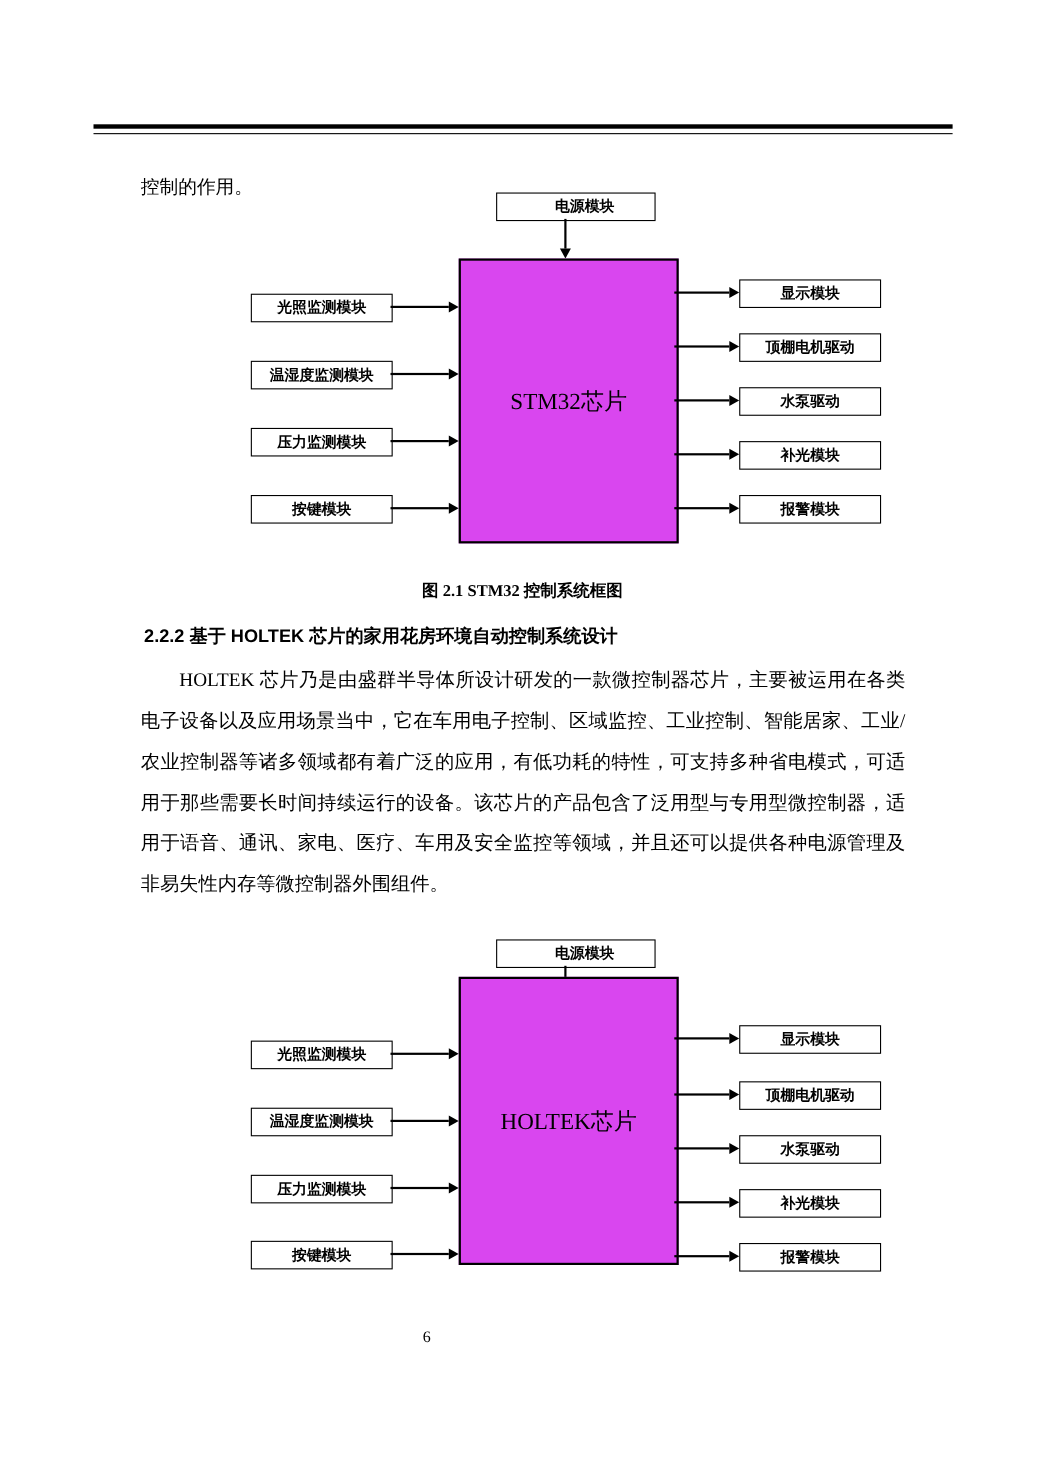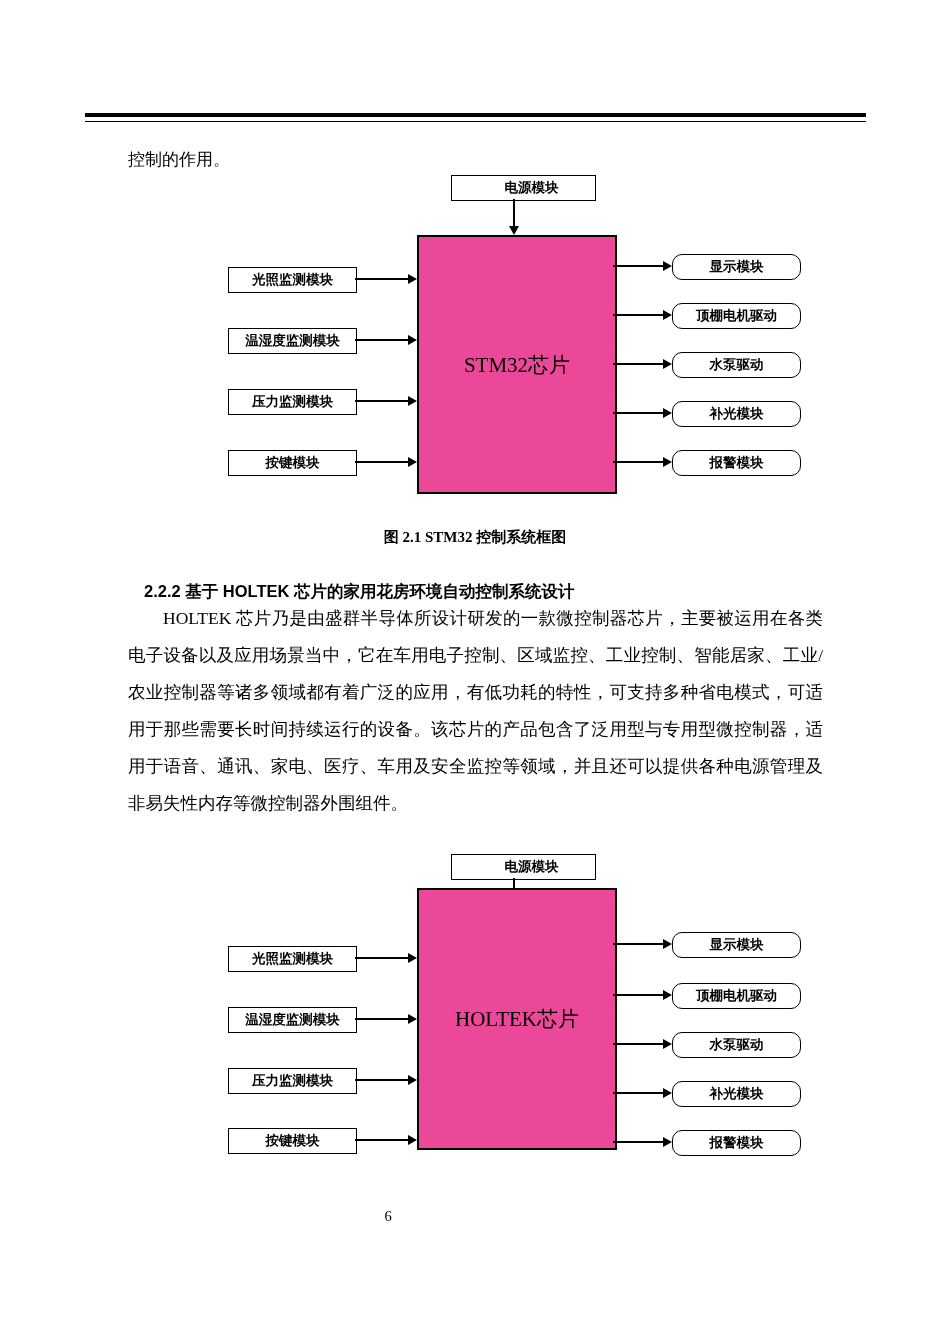--- a/index.html
+++ b/index.html
@@ -9,57 +9,57 @@
     font-family:"Liberation Serif","DejaVu Serif",serif; color:#000;
   }
   
   .header-title {
     position:absolute; left:0; top:88px; width:100%;
     text-align:center; font-size:17px; letter-spacing:1px;
   }
   .rule-thick { position:absolute; left:85px; width:781px; top:113px; border-top:4px solid #000; }
   .rule-thin  { position:absolute; left:85px; width:781px; top:121px; border-top:1.5px solid #000; }
 
-  .intro-text { position:absolute; left:128px; top:148px; font-size:17px; }
+  .intro-text { position:absolute; left:128px; top:158px; font-size:17px; }
 
   
   .dbox {
     position:absolute; border:1.5px solid #000; background:#fff;
     display:flex; align-items:center; justify-content:center;
     font-family:"Liberation Sans","DejaVu Sans",sans-serif;
     font-weight:bold; font-size:13.5px; white-space:nowrap;
   }
   .chip-box {
-    position:absolute; border:2px solid #000; background:#ec4899;
+    position:absolute; border:2px solid #000; background:#d946ef;
     display:flex; align-items:center; justify-content:center;
     font-family:"Liberation Serif","DejaVu Serif",serif;
     font-size:21px; font-weight:normal;
   }
   .small-box { left:228px; width:127px; height:24px; }
-  .out-box   { left:672px; width:127px; height:24px;border-radius:10px; }
+  .out-box   { left:672px; width:127px; height:24px; }
   .power-box { left:451px; width:127px; height:24px;padding-left:16px; }
   .h-arrow { position:absolute; height:2px; background:#000; }
   .h-arrow::after {
     content:""; position:absolute; right:-9px; top:-4px;
     border-left:9px solid #000; border-top:5px solid transparent; border-bottom:5px solid transparent;
   }
   .v-arrow { position:absolute; width:2px; background:#000; }
   .v-arrow::after {
     content:""; position:absolute; left:-4px; bottom:-9px;
     border-top:9px solid #000; border-left:5px solid transparent; border-right:5px solid transparent;
   }
   .in-arrow  { left:355px; width:53px; }
   .out-arrow { left:613px; width:50px; }
 
   .fig-caption {
     position:absolute; left:0; top:528px; width:100%; text-align:center;
     font-weight:bold; font-size:15px;
   }
   .section-heading {
-    position:absolute; left:128px; top:565px; margin:16px;
+    position:absolute; left:128px; top:565px; margin:3px;
     font-family:"Liberation Sans","DejaVu Sans",sans-serif;
     font-weight:bold; font-size:16.5px;
   }
   .body-para {
     position:absolute; left:128px; top:600px; width:695px; margin:0;
     font-size:17.5px; line-height:37px; text-align:justify; text-indent:2em;
   }
   .page-number {
     position:absolute; left:378px; top:1208px; width:20px; text-align:center;
     font-size:14.5px;

